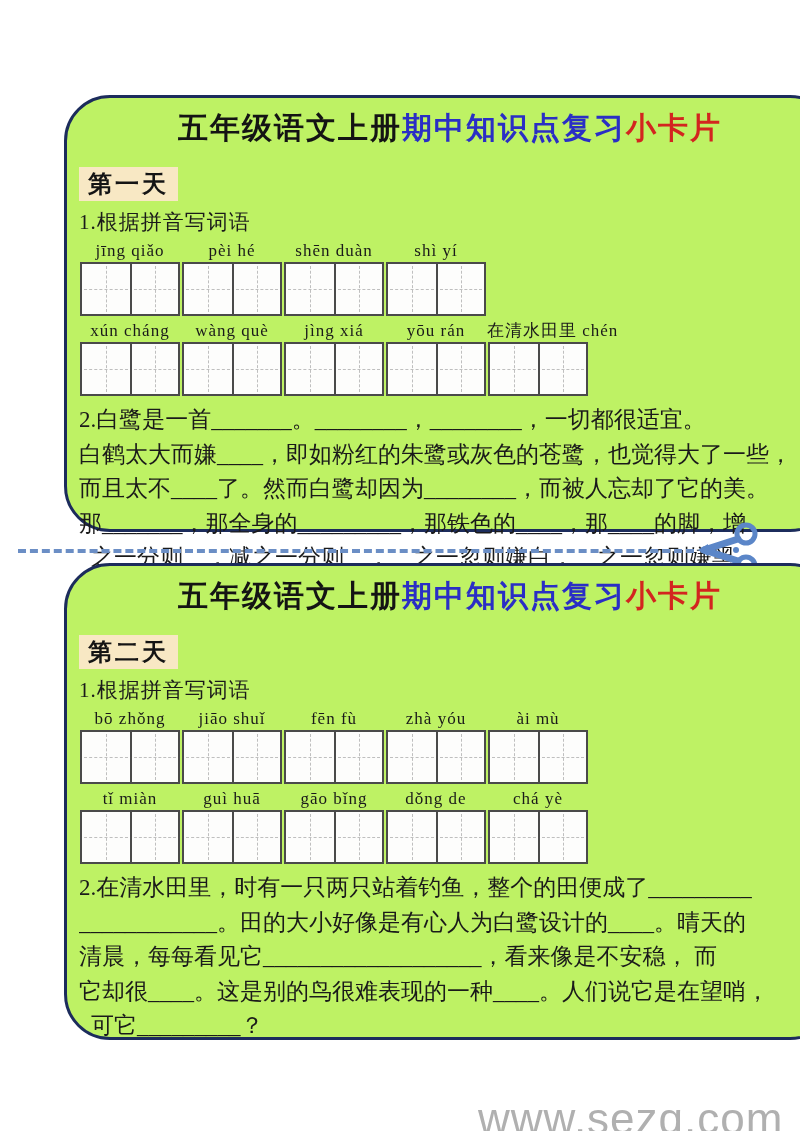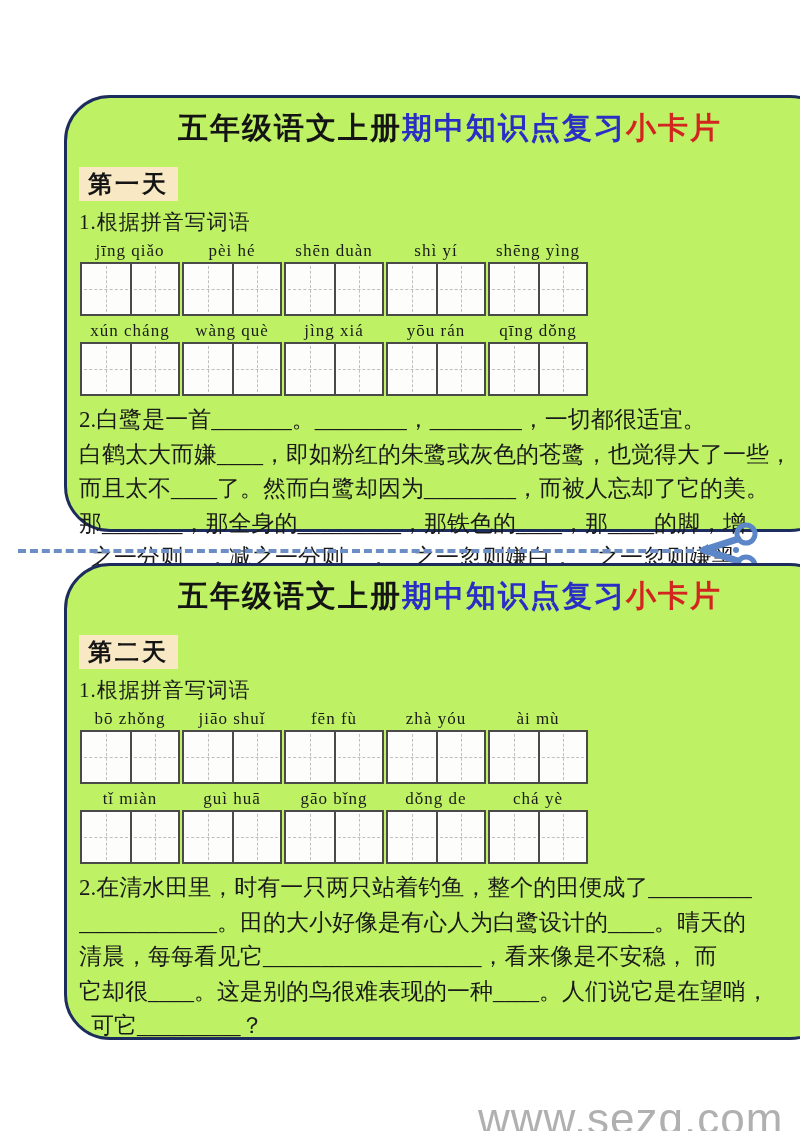--- a/index.html
+++ b/index.html
@@ -75,27 +75,20 @@
           <div class="cell"></div>
         </div>
     </div>
     <div class="wg">
       <div class="py">shì yí</div>
       <div class="tzg">
           <div class="cell"></div>
           <div class="cell"></div>
         </div>
     </div>
-    <div class="wg">
-      <div class="py">shēng yìng</div>
-      <div class="tzg">
-          <div class="cell"></div>
-          <div class="cell"></div>
-        </div>
-    </div>
   </div>
 
   <div class="py-row">
     <div class="wg">
       <div class="py">xún cháng</div>
       <div class="tzg">
           <div class="cell"></div>
           <div class="cell"></div>
         </div>
     </div>
@@ -114,21 +107,21 @@
         </div>
     </div>
     <div class="wg">
       <div class="py">yōu rán</div>
       <div class="tzg">
           <div class="cell"></div>
           <div class="cell"></div>
         </div>
     </div>
     <div class="wg">
-      <div class="py">qīng dǒng</div>
+      <div class="py">在清水田里 chén</div>
       <div class="tzg">
           <div class="cell"></div>
           <div class="cell"></div>
         </div>
     </div>
   </div>
 
   <div class="para">
     <div class="line">2.白鹭是一首_______。________，________，一切都很适宜。</div>
     <div class="line">白鹤太大而嫌____，即如粉红的朱鹭或灰色的苍鹭，也觉得大了一些，</div>

